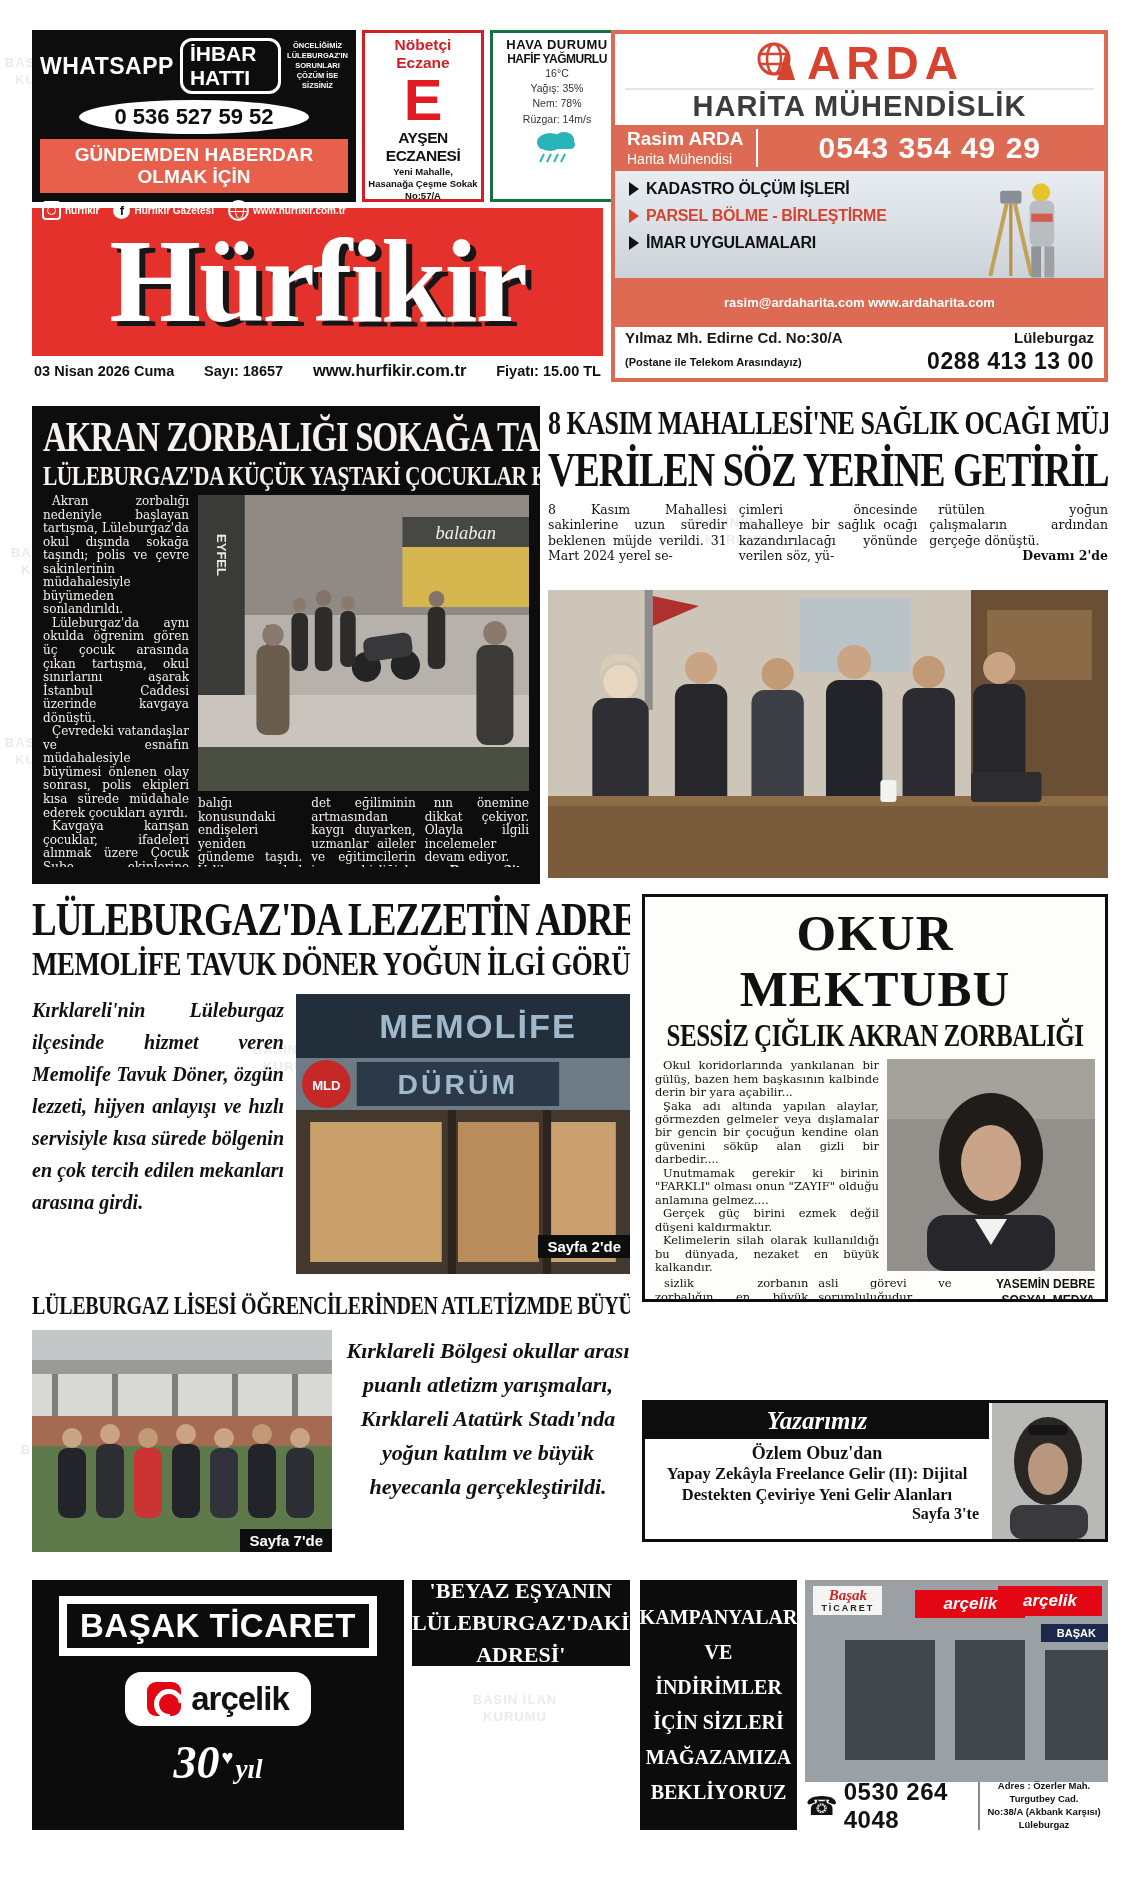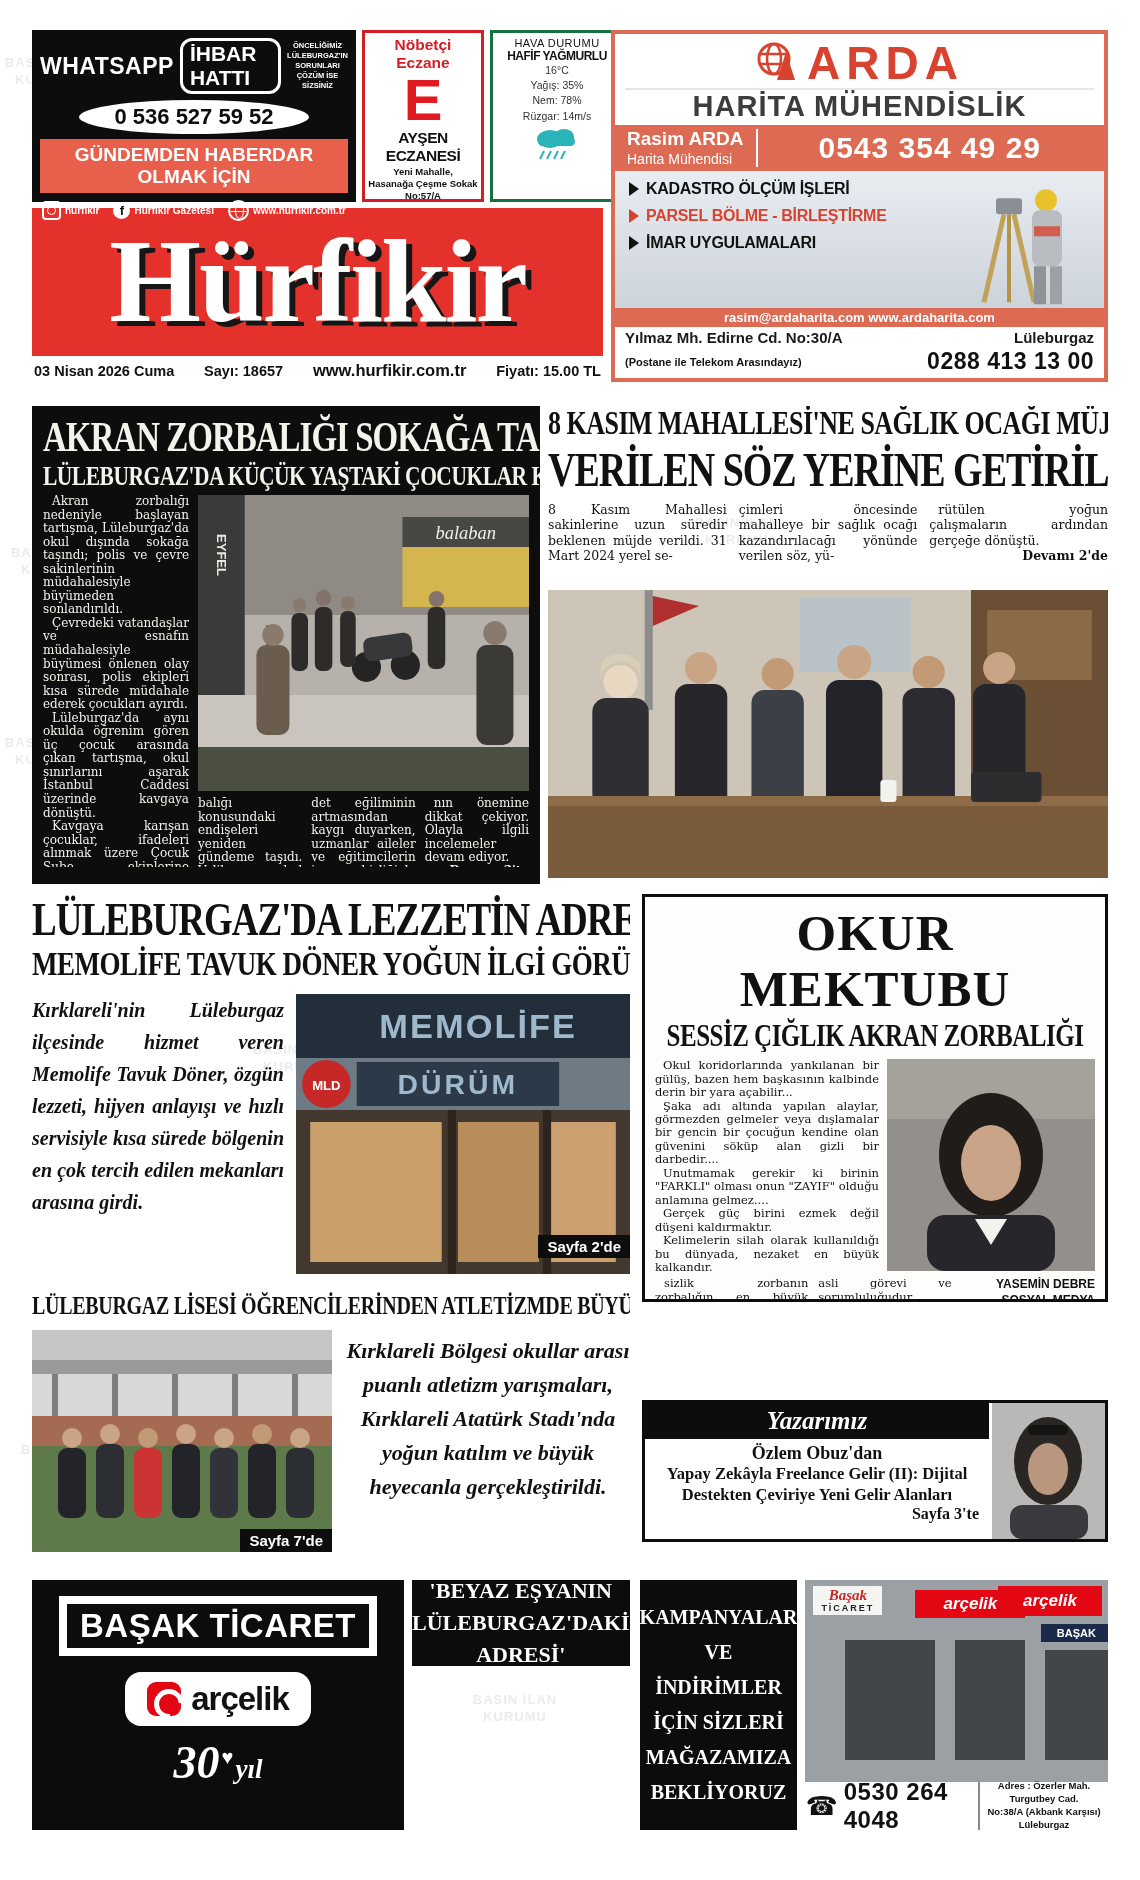--- a/index.html
+++ b/index.html
@@ -44,21 +44,21 @@
   
   .ecz{flex:0 0 112px;border:3px solid #d21f26;background:#fff;text-align:center;
        font-family:"Liberation Sans",sans-serif;padding:3px 2px;}
   .ecz-title{color:#d21f26;font-weight:900;font-size:15.5px;}
   .ecz-e{color:#e01b22;font-weight:900;font-size:58px;line-height:.95;font-family:"Liberation Sans",sans-serif;}
   .ecz-name{font-weight:900;font-size:15.5px;letter-spacing:-.5px;margin-top:2px;}
   .ecz-addr{font-size:9.5px;font-weight:700;line-height:1.25;margin-top:1px;}
   
   .hava{flex:0 0 124px;border:3px solid #15713f;background:#fff;text-align:center;
         font-family:"Liberation Sans",sans-serif;padding:4px 2px;}
-  .hv-title{font-weight:400;font-size:11px;letter-spacing:.5px;}
+  .hv-title{font-weight:700;font-size:13px;letter-spacing:.5px;}
   .hv-cond{font-weight:700;font-size:12px;letter-spacing:-.5px;}
   .hv-line{font-size:10.5px;color:#333;line-height:1.45;}
   .hv-cloud{margin-top:3px;}
   
   .arda{flex:0 0 497px;border:4px solid #dd6a52;background:#fff;height:352px;box-sizing:border-box;
         font-family:"Liberation Sans",sans-serif;display:flex;flex-direction:column;}
   .arda-top{padding:6px 10px 2px 10px;text-align:center;}
   .arda-logo-row{display:flex;align-items:center;justify-content:center;gap:8px;}
   .arda-brand{color:#d8432f;font-weight:900;font-size:46px;letter-spacing:6px;line-height:1;}
   .arda-line2{color:#3c3c3c;font-weight:900;font-size:29px;letter-spacing:1px;margin-top:2px;
@@ -68,21 +68,21 @@
   .arda-person b{font-size:19px;font-weight:700;display:block;}
   .arda-person span{font-size:14px;}
   .arda-phone{font-weight:900;font-size:30px;flex:1;text-align:center;letter-spacing:1px;}
   .arda-photo{position:relative;flex:1;background:linear-gradient(180deg,#e8edf2,#ccd3d9);overflow:hidden;}
   .arda-photo svg{position:absolute;right:0;top:0;height:100%;}
   .svc{position:relative;display:flex;align-items:center;gap:7px;font-weight:900;font-size:16px;
        letter-spacing:-.3px;margin:9px 0 0 14px;color:#111;}
   .svc.red{color:#d8432f;}
   .tri{width:0;height:0;border-top:7px solid transparent;border-bottom:7px solid transparent;
        border-left:10px solid currentColor;}
-  .arda-contacts{background:#dd6a52;color:#fff;font-weight:700;font-size:13px;text-align:center;padding:2px 0;}
+  .arda-contacts{background:#dd6a52;color:#fff;font-weight:700;font-size:13px;text-align:center;padding:17px 0;}
   .arda-addr{display:flex;justify-content:space-between;align-items:center;padding:2px 10px;
              font-weight:700;font-size:15px;color:#1a1a1a;}
   .arda-phone2{display:flex;justify-content:space-between;align-items:center;padding:0 10px 3px 10px;}
   .arda-phone2 span{font-size:11px;font-weight:700;}
   .arda-phone2 b{font-size:23px;font-weight:900;letter-spacing:.5px;}
   
   .masthead{background:#e5312b;margin-top:6px;height:148px;display:flex;align-items:center;
             justify-content:center;}
   .masthead span{color:#fff;font-family:"Liberation Serif",serif;font-weight:700;font-size:118px;
             line-height:1;text-shadow:6px 5px 0 #161616;letter-spacing:-2px;}
@@ -367,22 +367,22 @@
       <div class="akran news">
         <div class="akran-h1">
             <span class="stretch">AKRAN ZORBALIĞI SOKAĞA TAŞTI:</span>
           </div>
         <div class="akran-h2">
             <span class="stretch">LÜLEBURGAZ'DA KÜÇÜK YAŞTAKİ ÇOCUKLAR KAVGA ETTİ</span>
           </div>
         <div class="akran-body">
           <div class="akran-colA">
             <p>Akran zorbalığı nedeniyle başlayan tartışma, Lüleburgaz'da okul dışında sokağa taşındı; polis ve çevre sakinlerinin müdahalesiyle büyümeden sonlandırıldı.</p>
+              <p>Lüleburgaz'da aynı okulda öğrenim gören üç çocuk arasında çıkan tartışma, okul sınırlarını aşarak İstanbul Caddesi üzerinde kavgaya dönüştü.</p>
               <p>Çevredeki vatandaşlar ve esnafın müdahalesiyle büyümesi önlenen olay sonrası, polis ekipleri kısa sürede müdahale ederek çocukları ayırdı.</p>
-              <p>Lüleburgaz'da aynı okulda öğrenim gören üç çocuk arasında çıkan tartışma, okul sınırlarını aşarak İstanbul Caddesi üzerinde kavgaya dönüştü.</p>
               <p>Kavgaya karışan çocuklar, ifadeleri alınmak üzere Çocuk Şube ekiplerine götürüldü. Olay, bölgede akran zor-</p>
           </div>
           <div class="akran-right">
             <div class="photo akran-photo">
               <svg width="100%" height="100%" viewBox="0 0 340 296" preserveAspectRatio="none">
                 <rect width="340" height="296" fill="#b6b2ab"></rect>
                 <rect x="0" y="0" width="340" height="120" fill="#8f8b84"></rect>
                 <rect x="0" y="0" width="48" height="210" fill="#3a3a38"></rect>
                 <text x="24" y="60" fill="#e8e6e0" font-size="13" font-weight="bold" font-family="sans-serif" text-anchor="middle" writing-mode="tb">EYFEL</text>
                 <rect x="210" y="22" width="130" height="30" fill="#474744"></rect>

